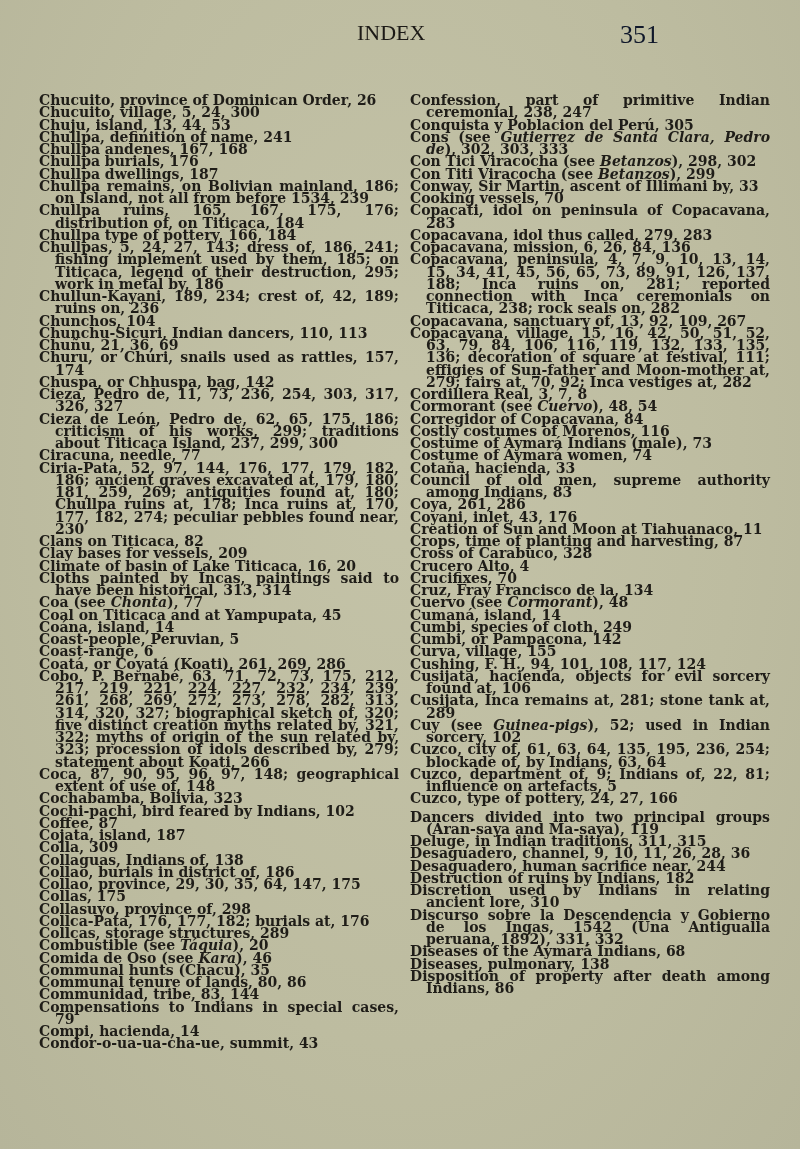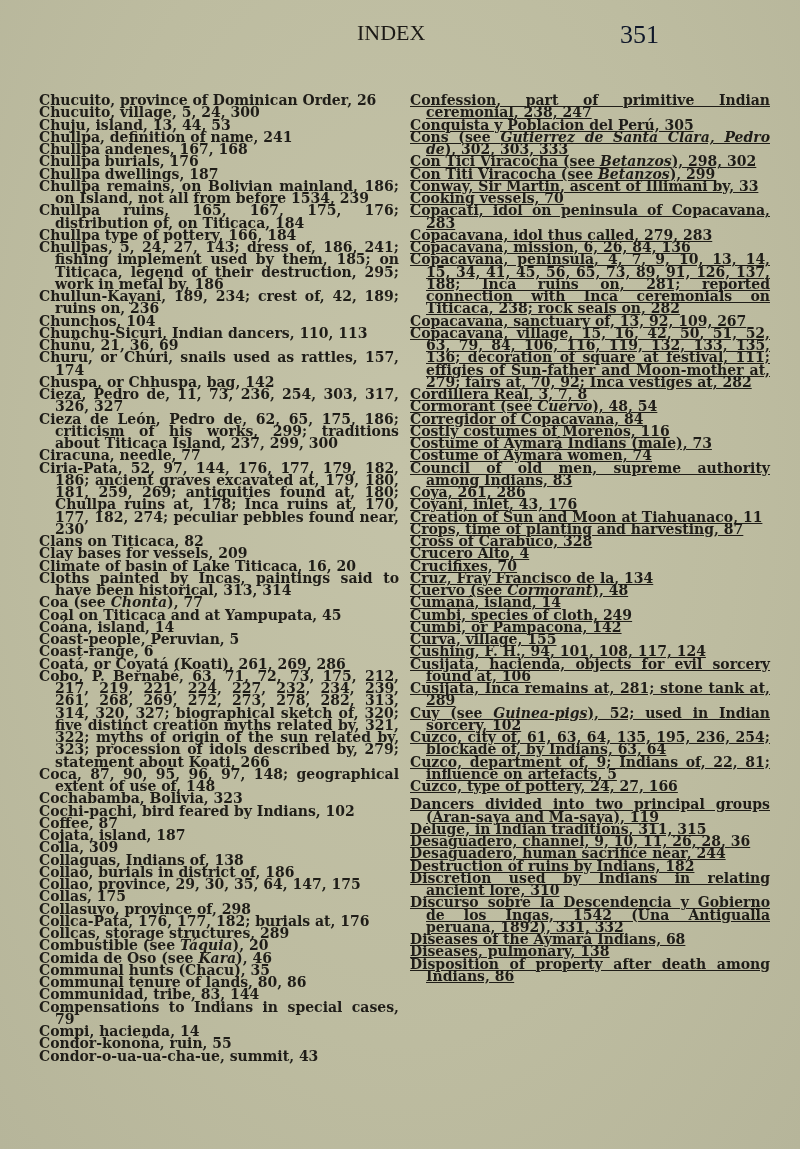--- a/index.html
+++ b/index.html
@@ -22,21 +22,21 @@
   .page-number {
     position: absolute; left: 620px; top: 0px;
     font-family: "Liberation Serif", "DejaVu Serif", serif;
     font-size: 26px; color: #0f172a;
   }
   .col {
     position: absolute; top: 94px; width: 360px;
     font-size: 14px; line-height: 12.25px; font-weight: bold;
   }
   .col.left { left: 39px; }
-  .col.right { left: 410px; text-decoration: underline; }
+  .col.right { left: 410px; }
   .entry {
     padding-left: 16px; text-indent: -16px;
     text-align: justify;
     margin: 0;
   }
   .entry.gap { margin-top: 6px; }
   .entry i { font-style: italic; }
 </style>
 </head>
 <body>
@@ -92,21 +92,20 @@
     <p class="entry"><span>Collasuyo, province of, 298</span></p>
     <p class="entry"><span>Collca-Pata, 176, 177, 182; burials at, 176</span></p>
     <p class="entry"><span>Collcas, storage structures, 289</span></p>
     <p class="entry"><span>Combustible (see </span><i>Táquia</i><span>), 20</span></p>
     <p class="entry"><span>Comida de Oso (see </span><i>Kara</i><span>), 46</span></p>
     <p class="entry"><span>Communal hunts (Chacu), 35</span></p>
     <p class="entry"><span>Communal tenure of lands, 80, 86</span></p>
     <p class="entry"><span>Communidad, tribe, 83, 144</span></p>
     <p class="entry"><span>Compensations to Indians in special cases, 79</span></p>
     <p class="entry"><span>Compi, hacienda, 14</span></p>
-    <p class="entry"><span>Condor-konoña, ruin, 55</span></p>
     <p class="entry"><span>Condor-o-ua-ua-cha-ue, summit, 43</span></p>
   </div>
 <div class="col right" id="col-right">
     <p class="entry"><span>Confession, part of primitive Indian ceremonial, 238, 247</span></p>
     <p class="entry"><span>Conquista y Poblacion del Perú, 305</span></p>
     <p class="entry"><span>Cons (see </span><i>Gutierrez de Santa Clara, Pedro de</i><span>), 302, 303, 333</span></p>
     <p class="entry"><span>Con Tici Viracocha (see </span><i>Betanzos</i><span>), 298, 302</span></p>
     <p class="entry"><span>Con Titi Viracocha (see </span><i>Betanzos</i><span>), 299</span></p>
     <p class="entry"><span>Conway, Sir Martin, ascent of Illimani by, 33</span></p>
     <p class="entry"><span>Cooking vessels, 70</span></p>
@@ -115,20 +114,21 @@
     <p class="entry"><span>Copacavana, mission, 6, 26, 84, 136</span></p>
     <p class="entry"><span>Copacavana, peninsula, 4, 7, 9, 10, 13, 14, 15, 34, 41, 45, 56, 65, 73, 89, 91, 126, 137, 188; Inca ruins on, 281; reported connection with Inca ceremonials on Titicaca, 238; rock seals on, 282</span></p>
     <p class="entry"><span>Copacavana, sanctuary of, 13, 92, 109, 267</span></p>
     <p class="entry"><span>Copacavana, village, 15, 16, 42, 50, 51, 52, 63, 79, 84, 106, 116, 119, 132, 133, 135, 136; decoration of square at festival, 111; effigies of Sun-father and Moon-mother at, 279; fairs at, 70, 92; Inca vestiges at, 282</span></p>
     <p class="entry"><span>Cordillera Real, 3, 7, 8</span></p>
     <p class="entry"><span>Cormorant (see </span><i>Cuervo</i><span>), 48, 54</span></p>
     <p class="entry"><span>Corregidor of Copacavana, 84</span></p>
     <p class="entry"><span>Costly costumes of Morenos, 116</span></p>
     <p class="entry"><span>Costume of Aymará Indians (male), 73</span></p>
     <p class="entry"><span>Costume of Aymará women, 74</span></p>
+    <p class="entry"><span>Cotaña, hacienda, 33</span></p>
     <p class="entry"><span>Council of old men, supreme authority among Indians, 83</span></p>
     <p class="entry"><span>Coya, 261, 286</span></p>
     <p class="entry"><span>Coyani, inlet, 43, 176</span></p>
     <p class="entry"><span>Creation of Sun and Moon at Tiahuanaco, 11</span></p>
     <p class="entry"><span>Crops, time of planting and harvesting, 87</span></p>
     <p class="entry"><span>Cross of Carabuco, 328</span></p>
     <p class="entry"><span>Crucero Alto, 4</span></p>
     <p class="entry"><span>Crucifixes, 70</span></p>
     <p class="entry"><span>Cruz, Fray Francisco de la, 134</span></p>
     <p class="entry"><span>Cuervo (see </span><i>Cormorant</i><span>), 48</span></p>

